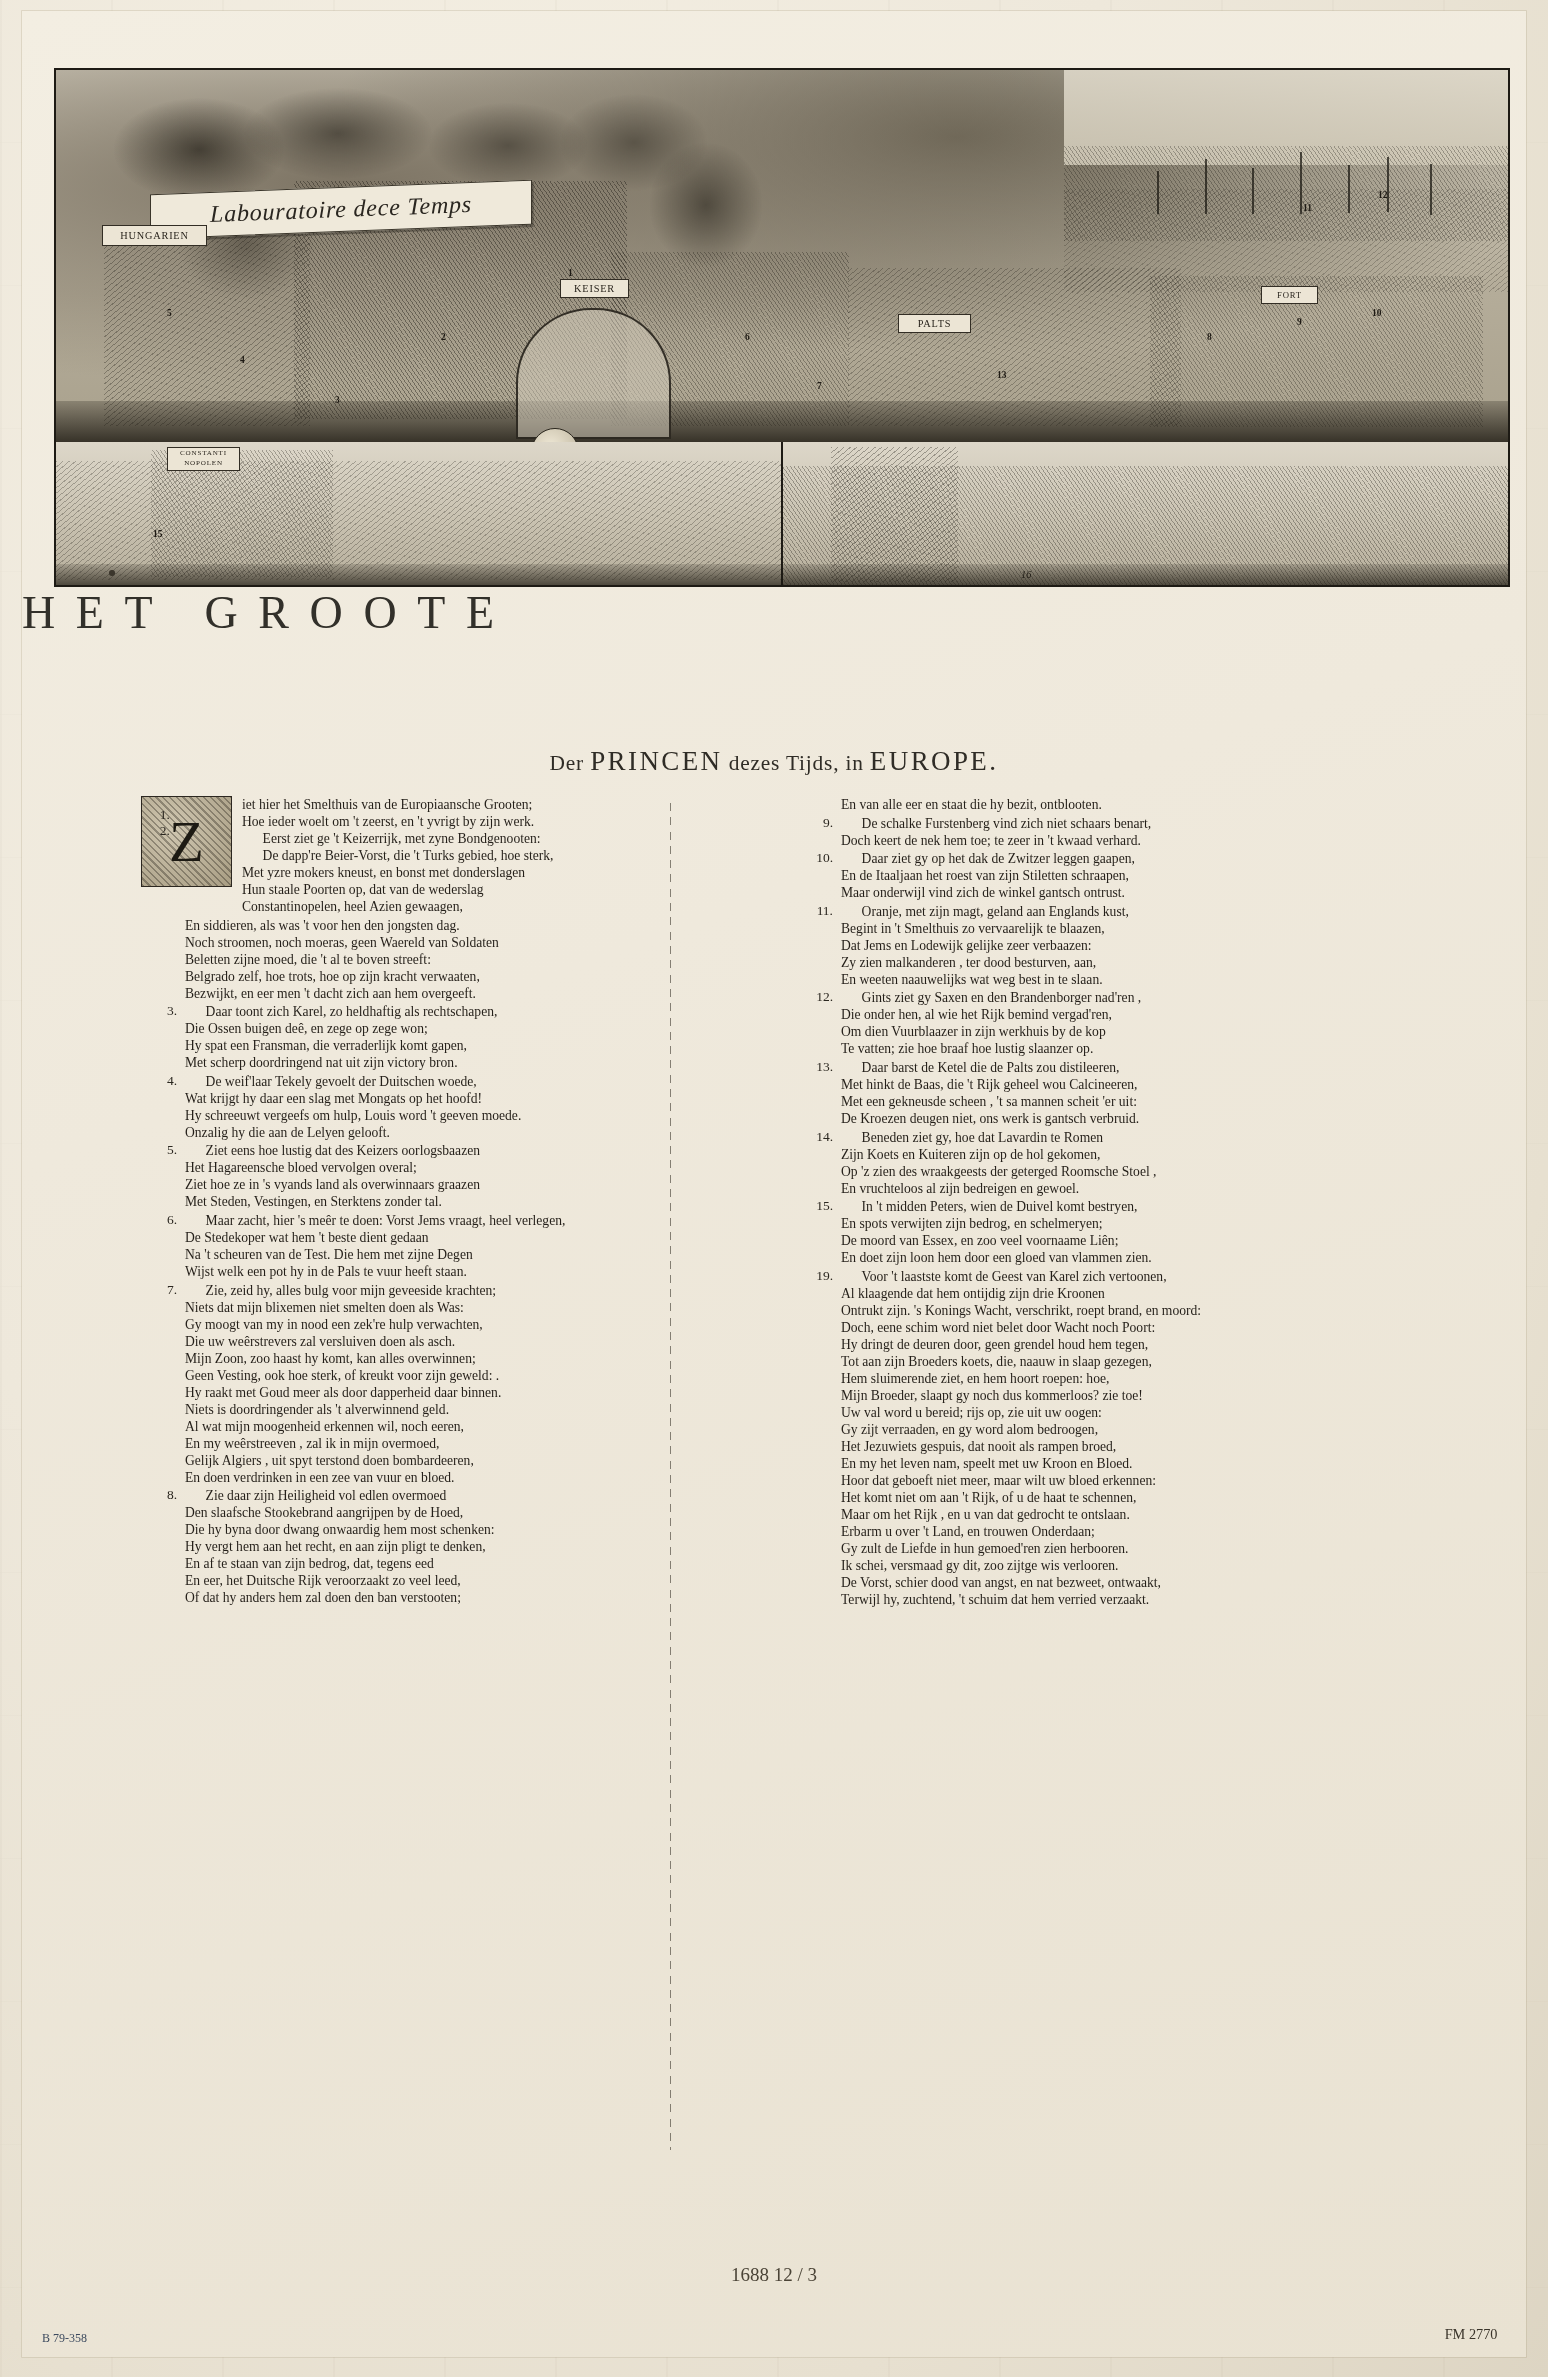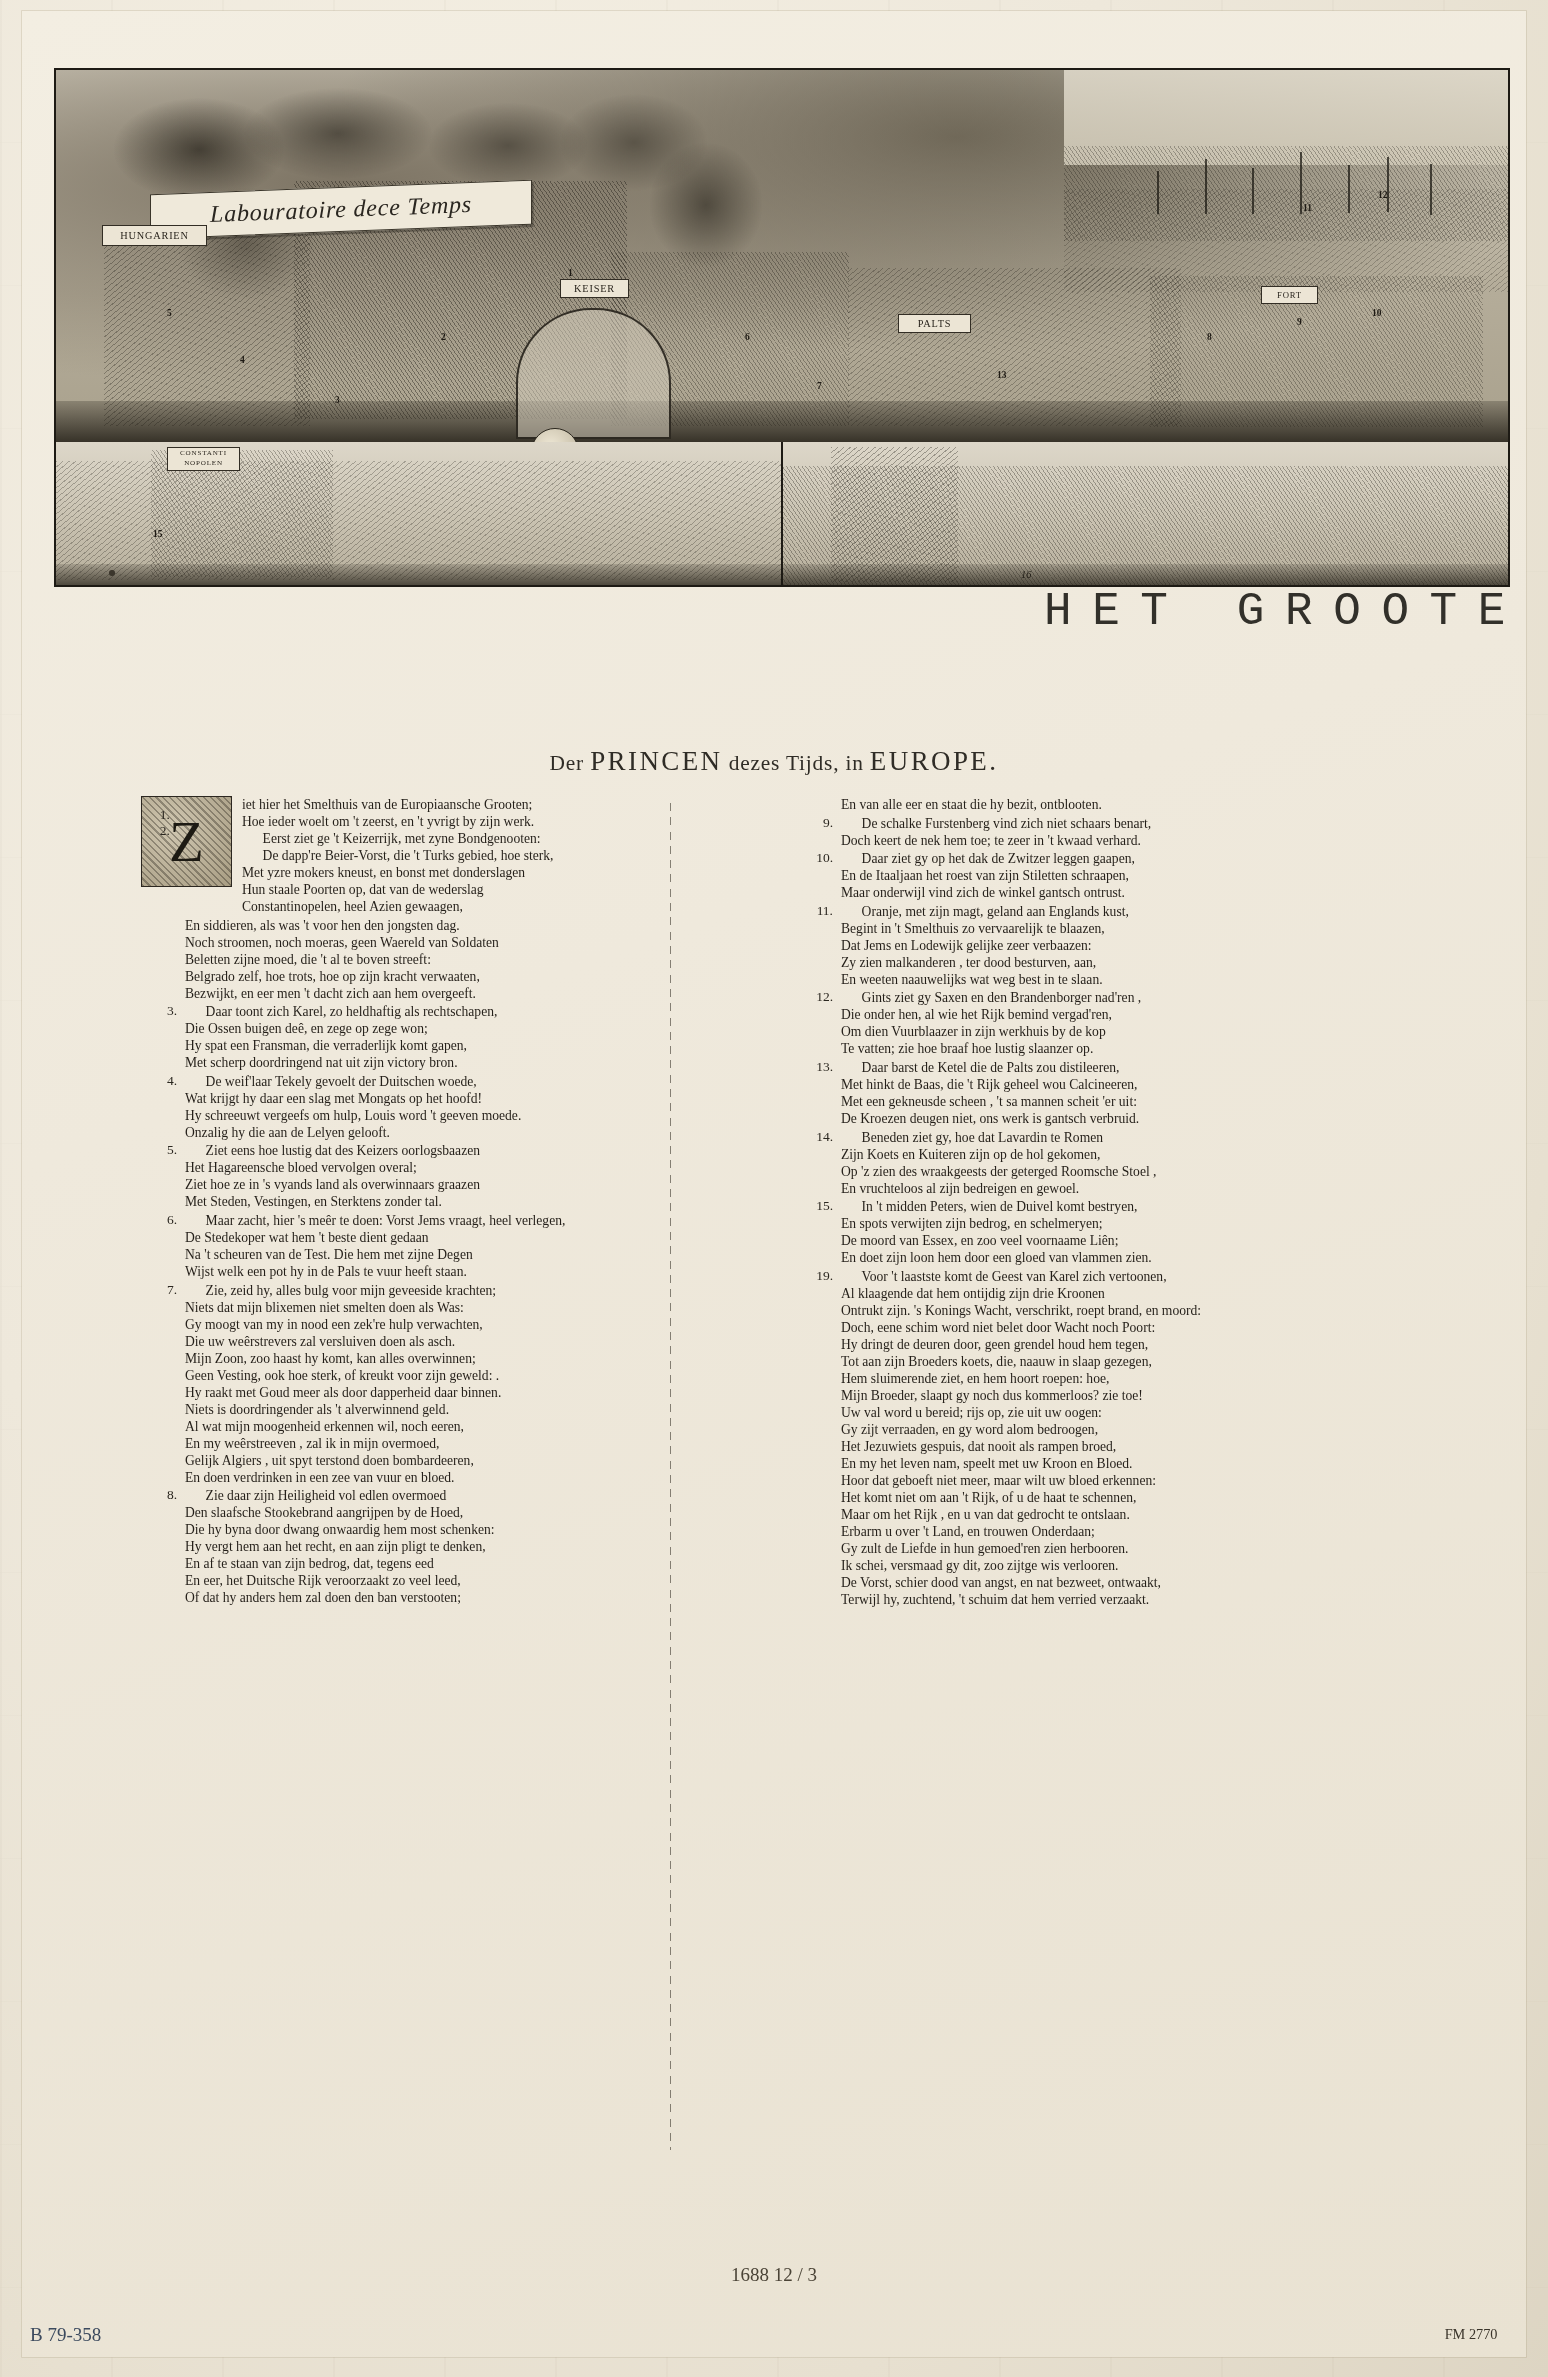--- a/index.html
+++ b/index.html
@@ -90,23 +90,23 @@
   }
   .panel:first-child{border-left:none;}
   .panel-no{
     position:absolute;bottom:4.8px;font-size:10.3px;color:#211d16;font-style:italic;
   }
   .fig-no{
     position:absolute;font-size:9.5px;color:#1e1a14;font-weight:bold;
   }
   
   .title1{
-    position:absolute;left:0;right:0;top:575px;text-align:right;
+    position:absolute;left:0;right:0;top:575px;text-align:left;
     font-size:46px;letter-spacing:20.6px;color:#32302a;
-    font-family:Liberation Mono, monospace;
+    font-family:Liberation Serif, serif;
   }
   .title2{
     position:absolute;left:0;right:0;top:618px;text-align:center;
     font-size:92px;letter-spacing:17.4px;color:#2e2b25;
     font-family:"Liberation Serif",serif;
   }
   .title3{
     position:absolute;left:0;right:0;top:735px;text-align:center;
     font-size:27px;color:#2f2c26;letter-spacing:0.8px;
   }
@@ -141,21 +141,21 @@
       repeating-linear-gradient(45deg, rgba(40,35,26,.35) 0 1.6px, rgba(40,35,26,0) 1.6px 4.8px),
       radial-gradient(circle at 35% 35%, #cfc6b0, #a89d83);
     color:#1d1a13;font-size:57px;text-align:center;line-height:89px;
     font-family:"Liberation Serif",serif;
   }
   .first-lines{margin-left:101px;}
   
   .pencil{
     position:absolute;color:#4b4738;font-family:"Liberation Serif",serif;
   }
-  .mark-bl{left:8px;bottom:11px;font-size:19px;color:#3c4a5e;}
+  .mark-bl{left:20px;bottom:11px;font-size:12px;color:#3c4a5e;}
   .mark-br{right:28.5px;bottom:14.3px;font-size:14.3px;color:#3a342a;}
   .mark-center{left:50%;transform:translateX(-50%);bottom:71px;font-size:19px;color:#4a4336;}
   .dot{position:absolute;width:5.5px;height:5.5px;border-radius:50%;background:#3b362c;}
 </style>
 </head>
 <body>
 
 <div class="paper"></div>
 <div class="sheet">
 

